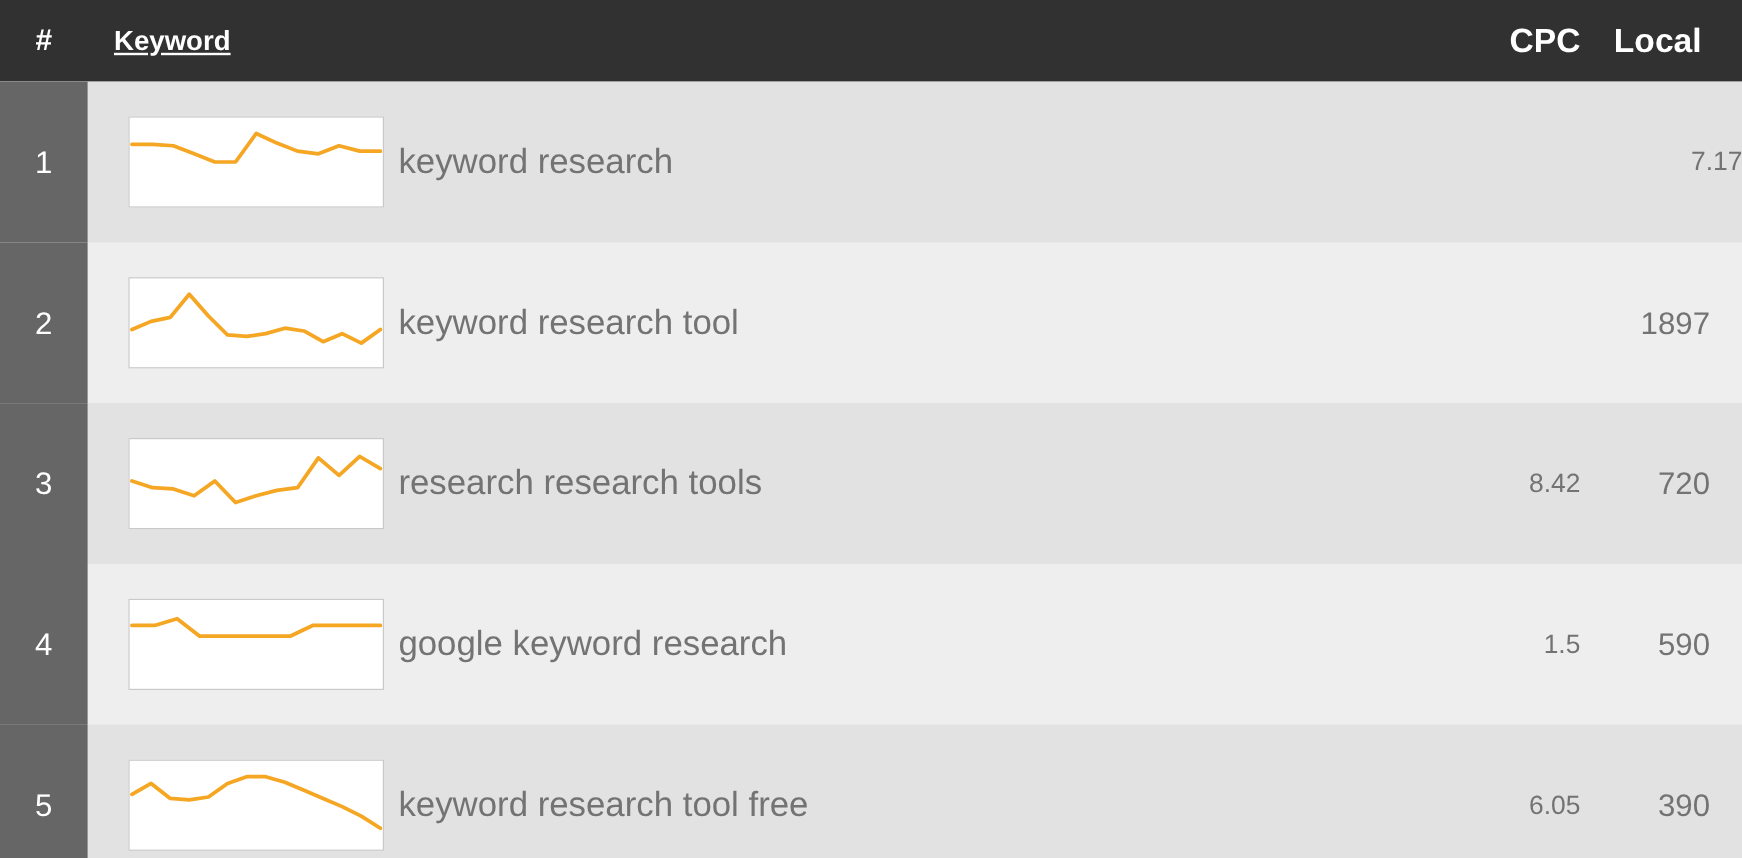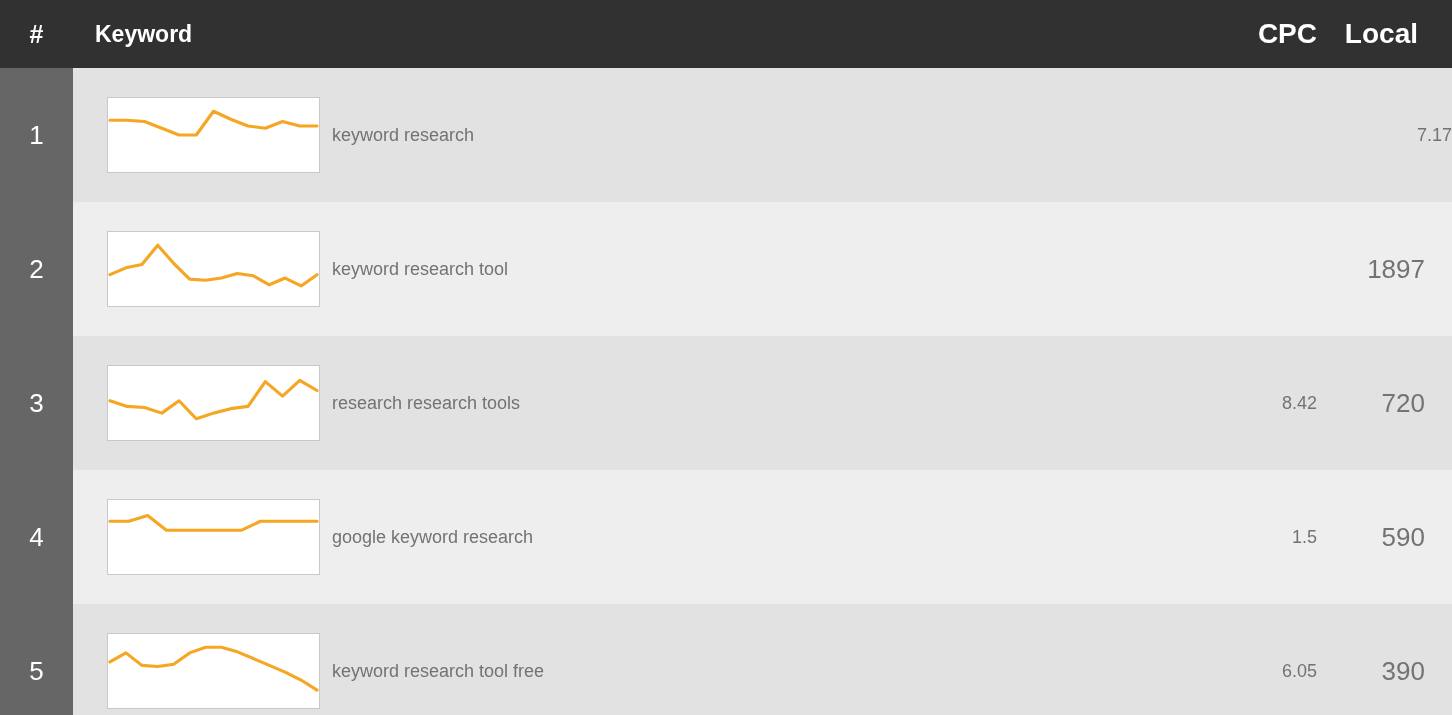--- a/index.html
+++ b/index.html
@@ -32,20 +32,21 @@
   .th-rank {
     width: 73px;
     text-align: center;
     flex: 0 0 73px;
     font-size: 25px;
   }
   .th-keyword {
     flex: 1 1 auto;
     padding-left: 22px;
     font-size: 23px;
+    text-decoration: underline;
   }
   .th-cpc {
     flex: 0 0 125px;
     text-align: right;
     padding-right: 0px;
   }
   .th-local {
     flex: 0 0 135px;
     text-align: right;
     padding-right: 34px;
@@ -91,31 +92,31 @@
     display: block;
     width: 100%;
     height: 100%;
   }
 
   .cell-keyword {
     flex: 1 1 auto;
     display: flex;
     align-items: center;
     color: #737373;
-    font-size: 18px;
+    font-size: 29px;
     white-space: nowrap;
   }
 
   .cell-cpc {
     flex: 0 0 125px;
     display: flex;
     align-items: center;
     justify-content: flex-end;
     color: #737373;
-    font-size: 18px;
+    font-size: 22px;
   }
   .cell-local {
     flex: 0 0 135px;
     display: flex;
     align-items: center;
     justify-content: flex-end;
     padding-right: 27px;
     color: #737373;
     font-size: 26px;
   }

